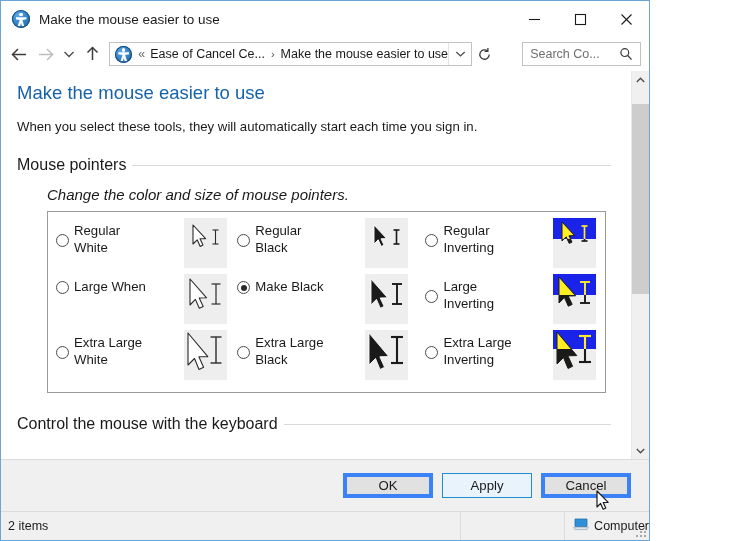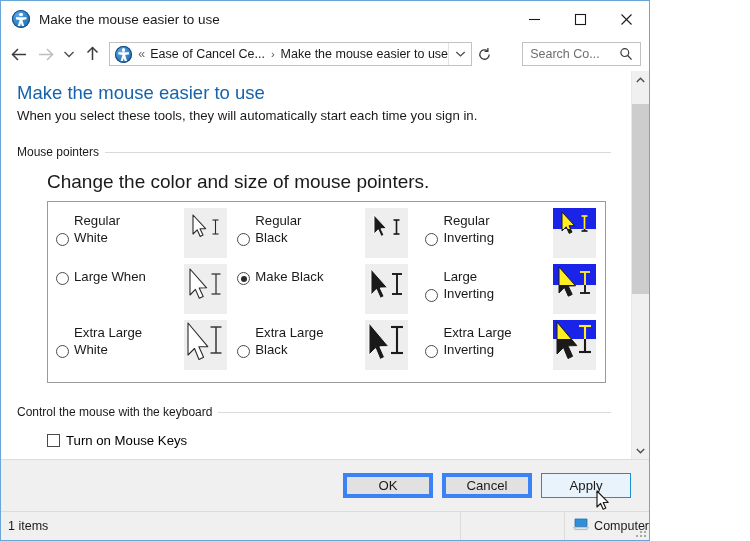--- a/index.html
+++ b/index.html
@@ -197,47 +197,48 @@
   .page-title {
     color: #1763ab;
     font-size: 18.5px;
     line-height: 23px;
     margin: 0;
     font-weight: normal;
   }
   .page-sub {
     font-size: 13.2px;
     color: #1a1a1a;
-    margin-top: 3px;
+    margin-top: 14px;
     line-height: 18px;
   }
 
   .section-head {
     display: flex;
     align-items: center;
     margin-top: 20px;
     padding-right: 20px;
   }
   .section-head .lbl {
-    font-size: 12px;
+    font-size: 16px;
     color: #1a1a1a;
     white-space: nowrap;
   }
   .section-head .rule {
     flex: 1 1 auto;
     height: 1px;
     background: #d9d9d9;
     margin-left: 6px;
   }
 
   .sub-note {
     margin-top: 12px;
     margin-left: 30px;
-    font-size: 19px;
+    font-size: 15px;
     color: #1a1a1a;
+    font-style: italic;
   }
 
   .pointer-box {
     margin-top: 8px;
     margin-left: 30px;
     margin-right: 25px;
     border: 1px solid #9a9a9a;
     background: #ffffff;
     box-sizing: border-box;
     padding: 6px 0 6px 0;
@@ -250,21 +251,21 @@
     display: flex;
     align-items: flex-start;
     box-sizing: border-box;
   }
   .pcell.c1 { width: 222px; padding-left: 8px; }
   .pcell.c2 { width: 222px; }
   .pcell.c3 { width: 212px; }
 
   .radio-wrap {
     display: flex;
-    align-items: flex-end;
+    align-items: center;
     padding-top: 4px;
     width: 128px;
     flex: 0 0 128px;
   }
   .radio {
     width: 13px; height: 13px;
     border: 1px solid #4a4a4a;
     border-radius: 50%;
     background: #ffffff;
     box-sizing: border-box;
@@ -690,24 +691,20 @@
           </div>
         </div>
 
       </div>
 
       <div class="section-head" style="margin-top:22px;">
         <span class="lbl">Control the mouse with the keyboard</span>
         <span class="rule"></span>
       </div>
 
-      <div style="margin-top:14px;margin-left:30px;display:flex;align-items:center;">
-        <span style="width:13px;height:13px;border:1px solid #4a4a4a;background:#fff;box-sizing:border-box;display:inline-block;"></span>
-        <span style="margin-left:6px;font-size:13.2px;">Turn on Mouse Keys</span>
-      </div>
 
     </div>
 
     <div class="scrollbar">
       <div class="sb-arrow">
         <svg width="9" height="6" viewBox="0 0 9 6">
             <path d="M0.8 5 L4.5 1.2 L8.2 5" fill="none" stroke="#4a4a4a" stroke-width="1.3"></path>
           </svg>
       </div>
       <div class="sb-track">
@@ -716,31 +713,31 @@
       <div class="sb-arrow">
         <svg width="9" height="6" viewBox="0 0 9 6">
             <path d="M0.8 1 L4.5 4.8 L8.2 1" fill="none" stroke="#4a4a4a" stroke-width="1.3"></path>
           </svg>
       </div>
     </div>
   </div>
 
   <div class="buttonbar">
     <div class="btn">OK</div>
+    <div class="btn hover">Apply</div>
     <div class="btn">Cancel</div>
-    <div class="btn hover">Apply</div>
     <span class="cursor-apply">
       <svg width="18" height="26" viewBox="0 0 18 26">
         <path d="M2 2 L2 18 L5.6 14.4 L8.2 20.2 L10.8 19 L8.2 13.5 L13.2 13.3 Z" fill="#ffffff" stroke="#1a1a1a" stroke-width="1.2" stroke-linejoin="round"></path>
       </svg>
     </span>
   </div>
 
   <div class="statusbar">
-    <div class="st-items">1 items</div>
+    <div class="st-items">2 items</div>
     <div class="st-mid"></div>
     <div class="st-comp">
       <span>
         <svg width="16" height="13" viewBox="0 0 16 13">
           <path d="M2 1 L14 1 L14 8.5 L2 8.5 Z" fill="#2f8fd8" stroke="#1f6fae" stroke-width="0.8"></path>
           <path d="M0.5 9.2 L15.5 9.2 L14 11.6 L2 11.6 Z" fill="#d8e4ec" stroke="#9aabb8" stroke-width="0.7"></path>
         </svg>
       </span>
       <span>Computer</span>
     </div>

